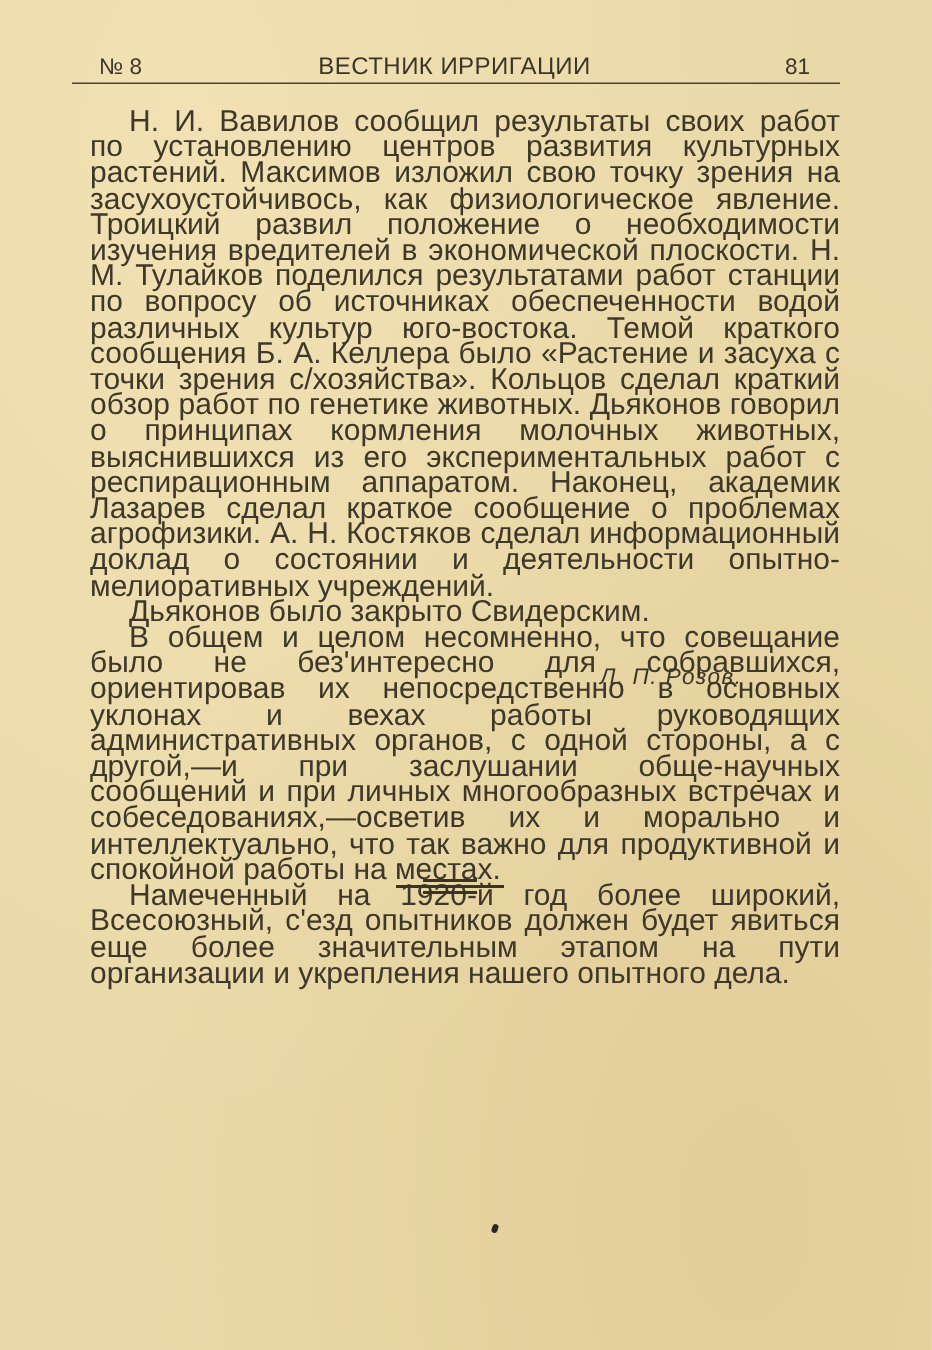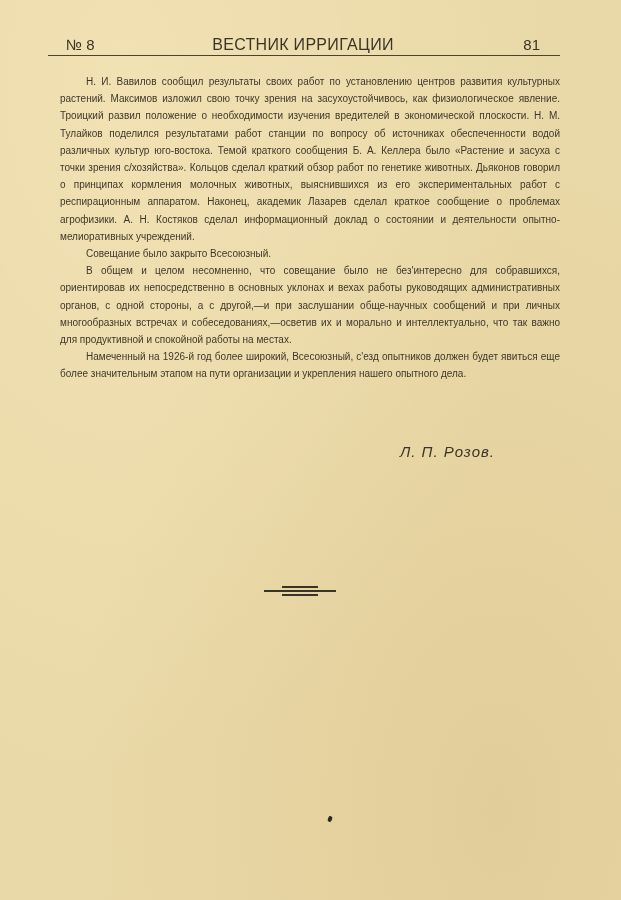--- a/index.html
+++ b/index.html
@@ -17,21 +17,21 @@
     position:absolute; left:48px; top:34px; width:512px; height:20px;
   }
   .header .issue { position:absolute; left:18px; top:2px; font-size:15px; }
   .header .title { position:absolute; left:0; right:2px; top:2px; text-align:center; font-size:16px; letter-spacing:0.3px; }
   .header .page { position:absolute; right:20px; top:2px; font-size:15px; }
   .header-rule {
     position:absolute; left:48px; top:55px; width:512px; height:1px; background:#4a4234;
   }
   .body-text {
     position:absolute; left:60px; top:73px; width:500px;
-    font-size:10px; line-height:17.2px; text-align:justify;
+    font-size:20px; line-height:17.2px; text-align:justify;
     color:#3e382a;
   }
   .body-text p { margin:0; text-indent:26px; }
   .signature {
     position:absolute; left:400px; top:443px; font-style:italic; font-size:15px; letter-spacing:1px;
   }
   .ornament { position:absolute; left:264px; top:586px; width:72px; height:10px; }
   .ornament .l1 { position:absolute; left:18px; top:0; width:36px; height:2px; background:#3a3428; }
   .ornament .l2 { position:absolute; left:0; top:4px; width:72px; height:2px; background:#3a3428; }
   .ornament .l3 { position:absolute; left:18px; top:8px; width:36px; height:2px; background:#3a3428; }
@@ -42,23 +42,23 @@
 
 <div class="header">
   <span class="issue">№ 8</span>
   <span class="title">ВЕСТНИК ИРРИГАЦИИ</span>
   <span class="page">81</span>
 </div>
 <div class="header-rule"></div>
 
 <div class="body-text">
   <p>Н. И. Вавилов сообщил результаты своих работ по установлению центров развития культурных растений. Максимов изложил свою точку зрения на засухоустойчивось, как физиологическое явление. Троицкий развил положение о необходимости изучения вредителей в экономической плоскости. Н. М. Тулайков поделился результатами работ станции по вопросу об источниках обеспеченности водой различных культур юго-востока. Темой краткого сообщения Б. А. Келлера было «Растение и засуха с точки зрения с/хозяйства». Кольцов сделал краткий обзор работ по генетике животных. Дьяконов говорил о принципах кормления молочных животных, выяснившихся из его экспериментальных работ с респирационным аппаратом. Наконец, академик Лазарев сделал краткое сообщение о проблемах агрофизики. А. Н. Костяков сделал информационный доклад о состоянии и деятельности опытно-мелиоративных учреждений.</p>
-  <p>Совещание было закрыто Всесоюзный.</p>
+  <p>Дьяконов было закрыто Свидерским.</p>
   <p>В общем и целом несомненно, что совещание было не без'интересно для собравшихся, ориентировав их непосредственно в основных уклонах и вехах работы руководящих административных органов, с одной стороны, а с другой,—и при заслушании обще-научных сообщений и при личных многообразных встречах и собеседованиях,—осветив их и морально и интеллектуально, что так важно для продуктивной и спокойной работы на местах.</p>
-  <p>Намеченный на 1926-й год более широкий, Всесоюзный, с'езд опытников должен будет явиться еще более значительным этапом на пути организации и укрепления нашего опытного дела.</p>
+  <p>Намеченный на 1920-й год более широкий, Всесоюзный, с'езд опытников должен будет явиться еще более значительным этапом на пути организации и укрепления нашего опытного дела.</p>
 </div>
 
 <div class="signature">Л. П. Розов.</div>
 
 <div class="ornament">
   <div class="l1"></div>
   <div class="l2"></div>
   <div class="l3"></div>
 </div>
 

